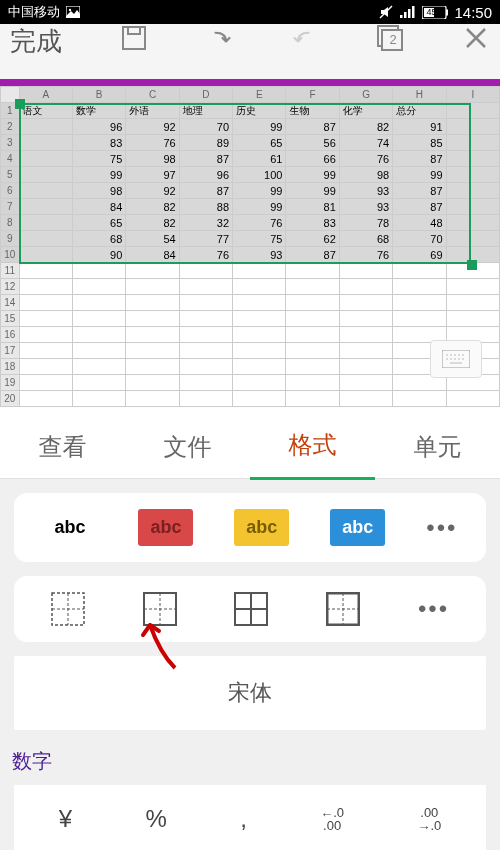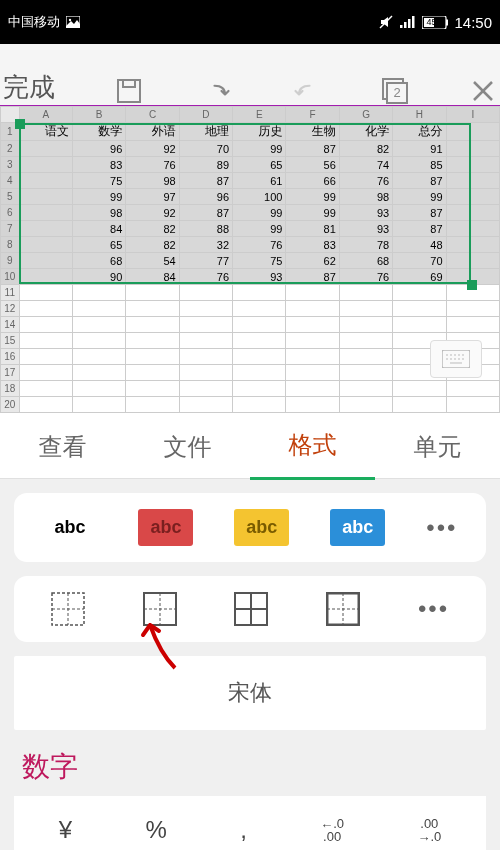--- a/index.html
+++ b/index.html
@@ -1,48 +1,48 @@
 <!DOCTYPE html>
 <html><head>
 <meta charset="utf-8">
 <style>
 *{margin:0;padding:0;box-sizing:border-box;font-family:-apple-system,sans-serif}
 body{width:500px;height:850px;background:#fff;overflow:hidden;position:relative}
-.status-bar{height:44px;background:#000;color:#fff;display:flex;align-items:center;padding:0 8px;font-size:13px;justify-content:space-between}
+.status-bar{height:24px;background:#000;color:#fff;display:flex;align-items:center;padding:0 8px;font-size:13px;justify-content:space-between}
 .status-left{display:flex;align-items:center;gap:6px}
 .status-right{display:flex;align-items:center;gap:6px}
-.toolbar{height:62px;background:#f5f5f5;display:flex;align-items:flex-end;justify-content:space-between;padding:0 3px;border-bottom:1px solid #a21caf}
+.toolbar{height:62px;background:#f5f5f5;display:flex;align-items:flex-start;justify-content:space-between;padding:0 10px;border-bottom:7px solid #a21caf}
 .done-btn{font-size:26px;color:#555}
 .tb-icon{width:28px;height:28px;display:inline-flex;align-items:center;justify-content:center}
 .sheet-wrap{height:325px;overflow:hidden;position:relative;background:#fff}
 .sheet{border-collapse:collapse;font-size:11px;width:100%}
 .sheet th,.sheet td{border:1px solid #ccc;height:16px;padding:0 3px;text-align:right;background:#fff;white-space:nowrap}
 .sheet th{background:#e8e8e8;color:#666;font-weight:normal;text-align:center;font-size:10px}
 .row-hdr{width:18px;text-align:center;background:#e8e8e8;color:#666;font-size:10px}
 .sel-col{background:#d4d4d4!important}
 .sel-cell{background:#d8d8d8!important}
 .corner{width:18px;background:#e8e8e8}
-.hdr-row td{text-align:right;font-size:12px}
+.hdr-row td{text-align:left;font-size:10px}
 .sel-outline{position:absolute;border:2px solid #1a9c5a;pointer-events:none}
 .sel-handle{position:absolute;width:10px;height:10px;background:#1a9c5a}
 .float-key{position:absolute;right:18px;top:340px;width:52px;height:38px;border:1px solid #ddd;border-radius:4px;background:#fafafa;display:flex;align-items:center;justify-content:center}
 .bottom-panel{position:absolute;bottom:0;left:0;right:0;height:435px;background:#f0f0f0}
 .tabs{height:64px;display:flex;align-items:center;background:#fff;border-bottom:1px solid #e0e0e0}
 .tab{flex:1;text-align:center;font-size:24px;color:#666;padding:16px 0}
 .tab.active{color:#c2410c;border-bottom:3px solid #1aad5e}
 .section{background:#fff;margin:14px 14px 0;display:flex;align-items:center;justify-content:space-around;padding:16px 8px;border-radius:13px}
 .abc{font-size:18px;font-weight:bold;padding:8px 12px;border-radius:3px}
 .abc1{color:#000}
 .abc2{background:#d94848;color:#7a1f1f}
 .abc3{background:#f4c430;color:#7a5c00}
 .abc4{background:#2b8fd9;color:#fff}
 .more-dots{font-size:24px;color:#666;letter-spacing:2px}
 .border-ic{width:34px;height:34px;display:inline-block;position:relative}
 .font-section{background:#fff;margin:14px 14px 0;text-align:center;padding:22px;font-size:22px;color:#555;border-radius:2px}
-.num-label{margin:18px 22px 0;font-size:28px;color:#be185d}
+.num-label{margin:18px 12px 0;font-size:20px;color:#4c1d95}
 .num-section{background:#fff;margin:10px 14px 0;display:flex;align-items:center;justify-content:space-around;padding:20px 8px;font-size:24px;color:#444}
 .arrow{position:absolute;left:135px;top:613px;pointer-events:none}
 svg{display:block}
 </style>
 </head>
 <body>
 
 <div class="status-bar">
   <div class="status-left">
     <span>中国移动</span>
@@ -327,20 +327,32 @@
           <td></td>
           <td></td>
           <td></td>
           <td></td>
           <td></td>
           <td></td>
           <td></td>
           <td></td>
         </tr>
         <tr>
+          <th class="row-hdr">19</th>
+          <td></td>
+          <td></td>
+          <td></td>
+          <td></td>
+          <td></td>
+          <td></td>
+          <td></td>
+          <td></td>
+          <td></td>
+        </tr>
+        <tr>
           <th class="row-hdr">20</th>
           <td></td>
           <td></td>
           <td></td>
           <td></td>
           <td></td>
           <td></td>
           <td></td>
           <td></td>
           <td></td>

